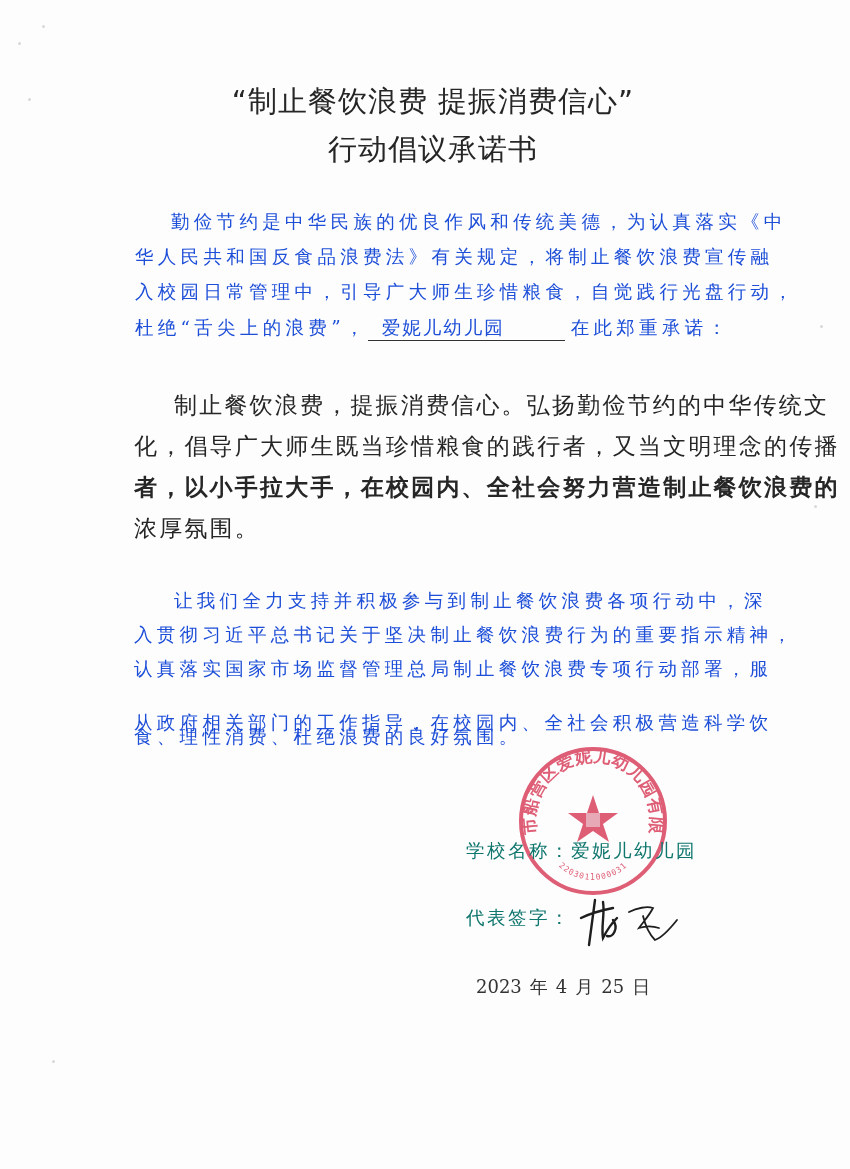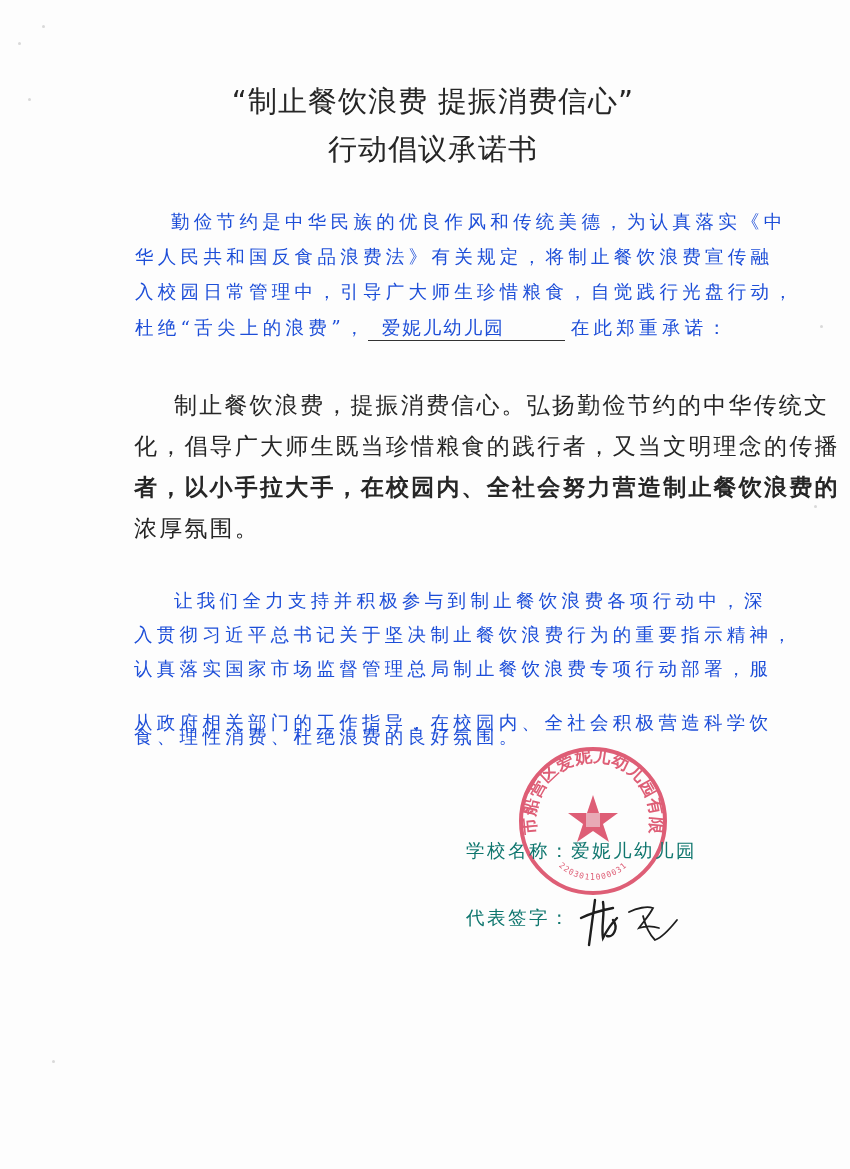--- a/index.html
+++ b/index.html
@@ -152,20 +152,23 @@
   </div>
   <div class="sign-label" style="left:458px; top:905px;">
     <span>代表签字：</span>
   </div>
 
   <svg class="signature" viewBox="0 0 110 60">
     <path d="M 8 28 C 20 22, 30 20, 40 18 M 22 10 C 20 25, 18 40, 16 55 M 30 12 C 32 24, 28 36, 30 48 C 34 40, 40 32, 44 28 M 40 30 C 46 38, 40 48, 34 46" fill="none" stroke="#1e1e1e" stroke-width="2.4" stroke-linecap="round"></path>
     <path d="M 56 22 C 64 18, 74 16, 80 18 C 76 26, 70 32, 66 38 C 72 36, 80 36, 86 38 M 70 26 C 72 34, 76 44, 82 50 C 88 48, 96 40, 104 30" fill="none" stroke="#1e1e1e" stroke-width="1.8" stroke-linecap="round"></path>
   </svg>
 
+  <div class="date" style="left:468px; top:975px;">
+    <span>2023</span><span>年</span><span>4</span><span>月</span><span>25</span><span>日</span>
+  </div>
 
   <div class="speck" style="left:34px; top:25px;"></div>
   <div class="speck" style="left:10px; top:42px;"></div>
   <div class="speck" style="left:20px; top:98px;"></div>
   <div class="speck" style="left:812px; top:325px;"></div>
   <div class="speck" style="left:806px; top:505px;"></div>
   <div class="speck" style="left:44px; top:1060px;"></div>
 </div>
 
 </body></html>

